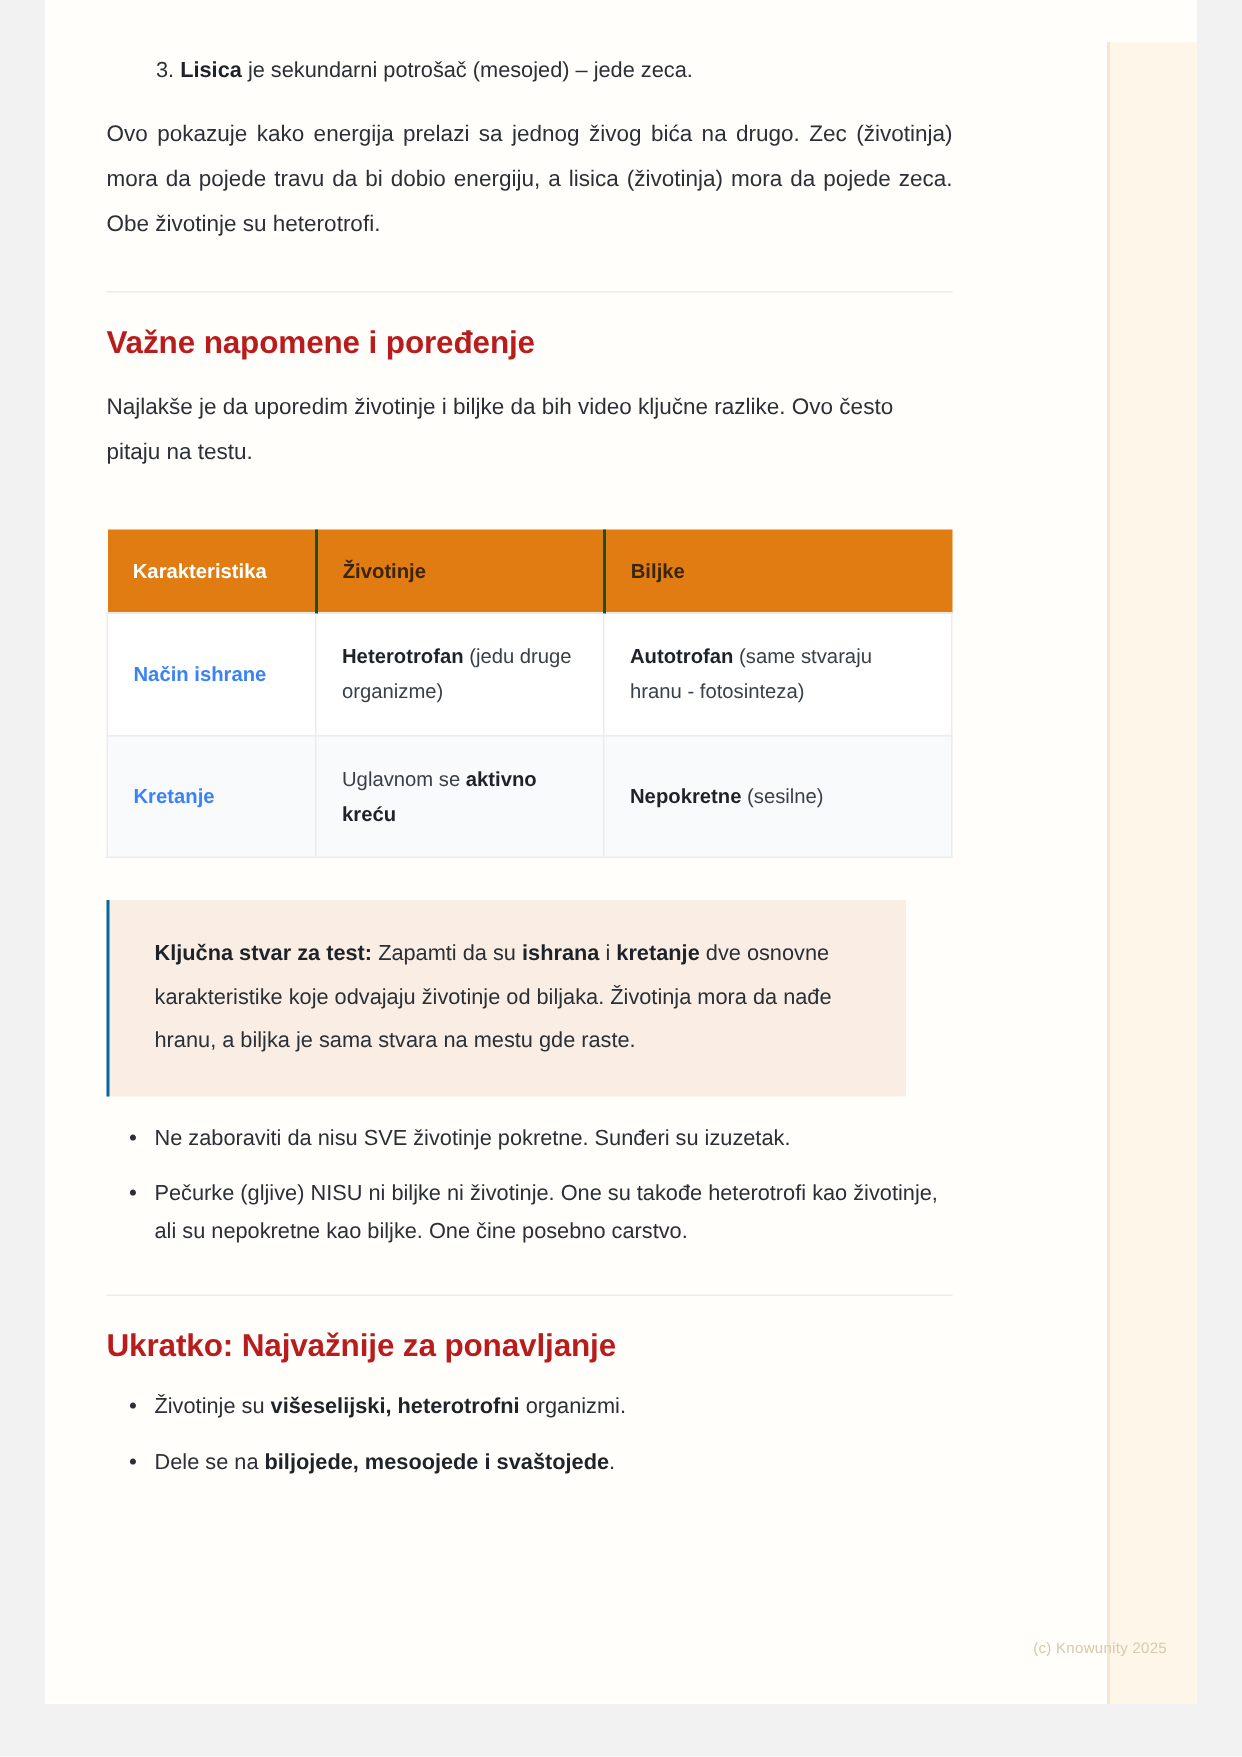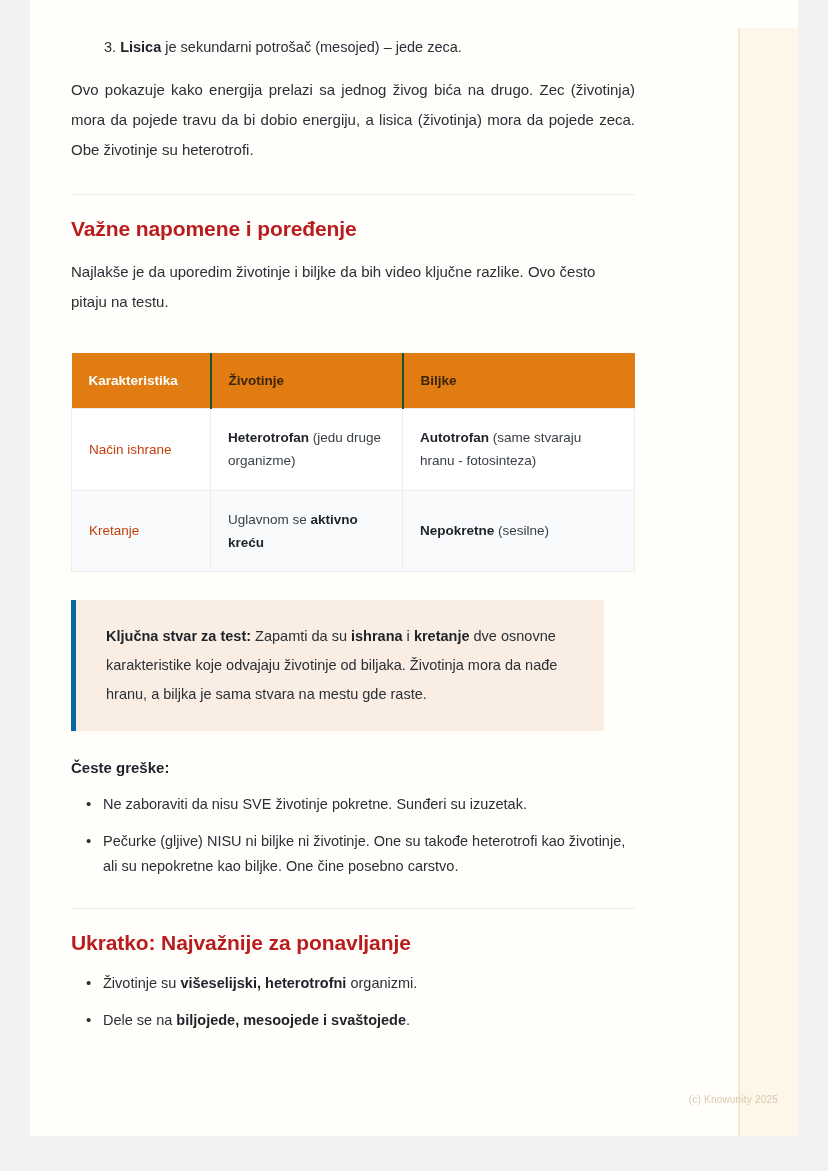--- a/index.html
+++ b/index.html
@@ -113,32 +113,32 @@
     padding: 17px 17px;
     vertical-align: middle;
     border: 1px solid #ececed;
     line-height: 1.72;
     color: #3a4048;
     height: 45px;
   }
   table.cmp tbody tr.row-odd  td { background: #ffffff; }
   table.cmp tbody tr.row-even td { background: #f8fafc; }
   table.cmp tbody td.cell-head {
-    font-weight: 400;
-    color: #c2410c;
+    font-weight: 700;
+    color: #3b82f6;
   }
   table.cmp col.c1 { width: 139px; }
   table.cmp col.c2 { width: 192px; }
   table.cmp col.c3 { width: 232px; }
 
   
   .callout {
     margin-top: 28px;
     background: #faeee4;
-    border-left: 5px solid #0369a1;
+    border-left: 2px solid #0369a1;
     padding: 22px 26px 22px 30px;
     width: 533px;
     box-sizing: border-box;
   }
   .callout p {
     margin: 0;
     font-size: 14.5px;
     line-height: 2.0;
     color: #2b2f36;
   }
@@ -223,21 +223,20 @@
           <td><span>Uglavnom se </span><b>aktivno kreću</b><span></span></td>
           <td><b>Nepokretne</b><span> (sesilne)</span></td>
         </tr>
       </tbody>
     </table>
 
     <div class="callout">
       <p><b>Ključna stvar za test:</b><span> Zapamti da su </span><b>ishrana</b><span> i </span><b>kretanje</b><span> dve osnovne karakteristike koje odvajaju životinje od biljaka. Životinja mora da nađe hranu, a biljka je sama stvara na mestu gde raste.</span></p>
     </div>
 
-    <h3 class="sub-title">Česte greške:</h3>
     <ul class="bullets">
       <li>Ne zaboraviti da nisu SVE životinje pokretne. Sunđeri su izuzetak.</li>
       <li>Pečurke (gljive) NISU ni biljke ni životinje. One su takođe heterotrofi kao životinje, ali su nepokretne kao biljke. One čine posebno carstvo.</li>
     </ul>
 
     <hr class="rule">
 
     <h2 class="section-title">Ukratko: Najvažnije za ponavljanje</h2>
     <ul class="bullets">
       <li><span>Životinje su </span><b>višeselijski, heterotrofni</b><span> organizmi.</span></li>

